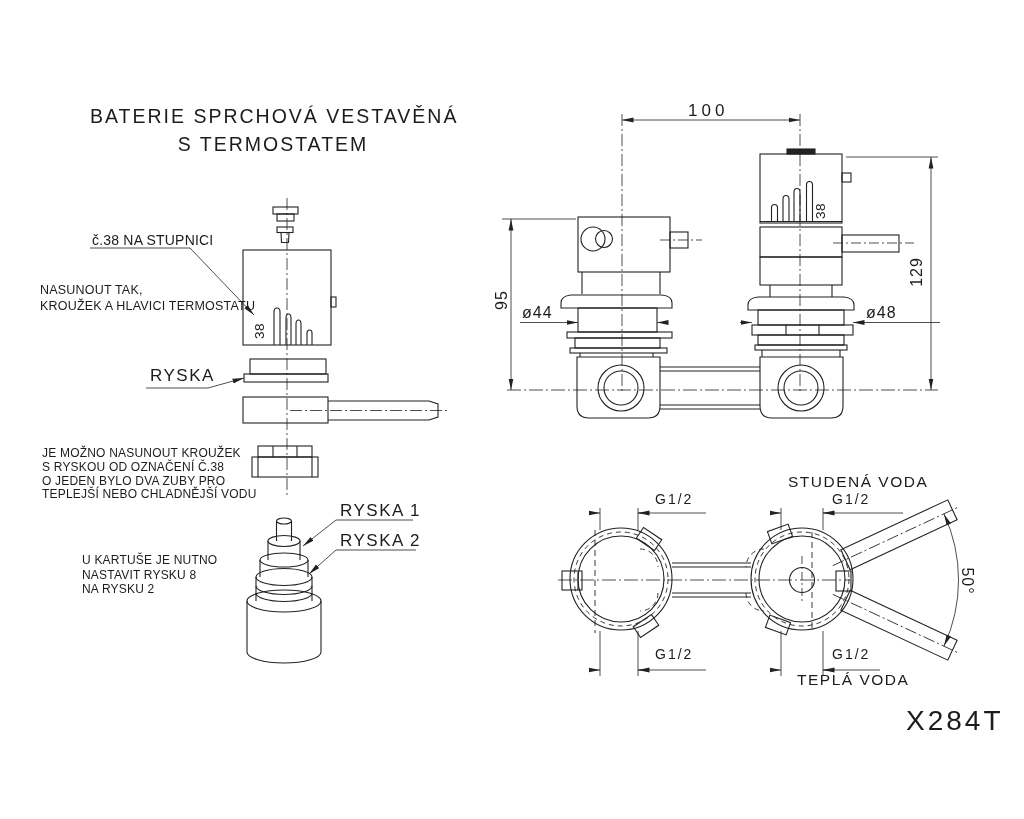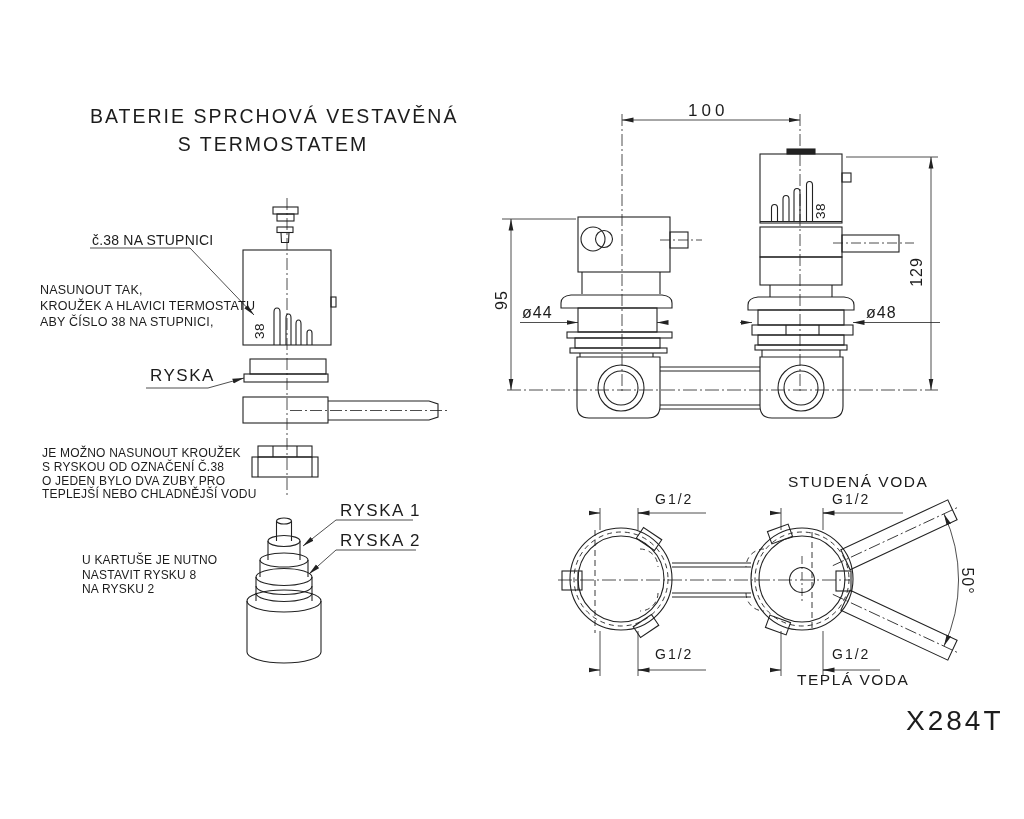--- a/index.html
+++ b/index.html
@@ -283,21 +283,20 @@
 <div class="t title">
   <div>BATERIE SPRCHOVÁ VESTAVĚNÁ</div>
   <div>S TERMOSTATEM</div>
 </div>
 
 <div class="t callout">č.38 NA STUPNICI</div>
 
 <div class="t note n16" style="left:40px;top:282px;">
   <div>NASUNOUT TAK,</div>
   <div>KROUŽEK A HLAVICI TERMOSTATU</div>
-  <div>ABY ČÍSLO 38 NA STUPNICI,</div>
 </div>
 
 <div class="t ryska">RYSKA</div>
 
 <div class="t note n14" style="left:42px;top:447px;font-size:12px;">
   <div>JE MOŽNO NASUNOUT KROUŽEK</div>
   <div>S RYSKOU OD OZNAČENÍ Č.38</div>
   <div>O JEDEN BYLO DVA ZUBY PRO</div>
   <div>TEPLEJŠÍ NEBO CHLADNĚJŠÍ VODU</div>
 </div>

